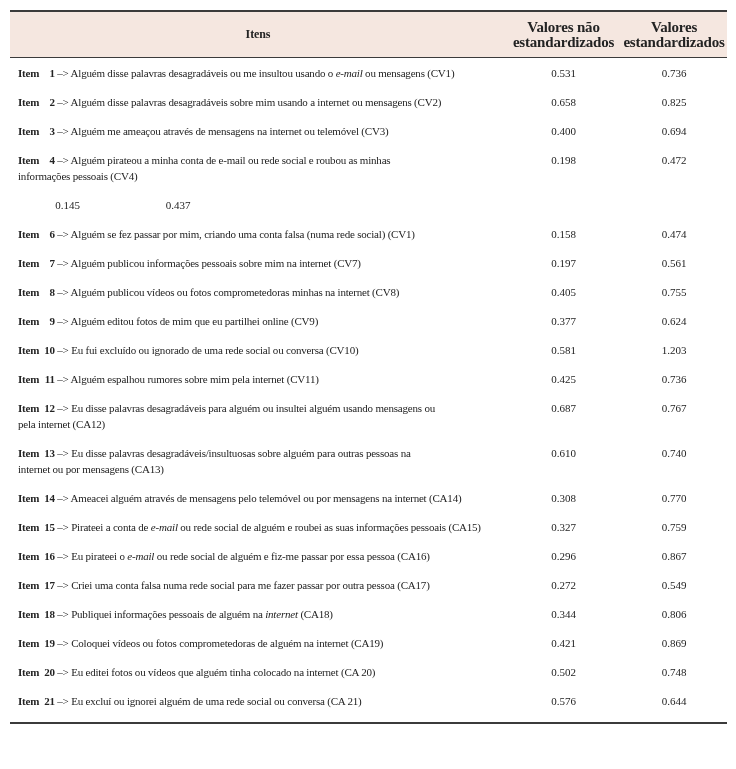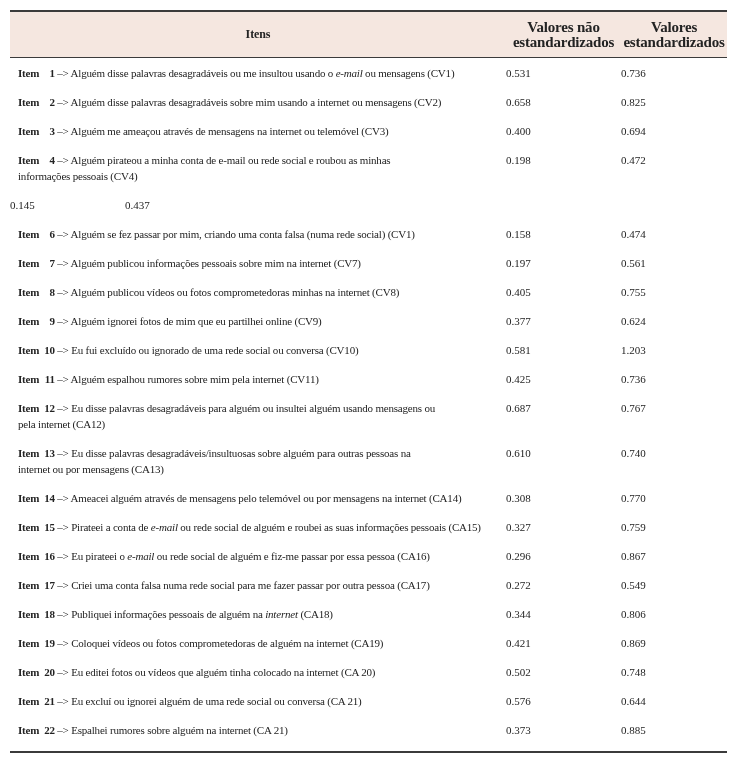--- a/index.html
+++ b/index.html
@@ -37,21 +37,21 @@
     display:flex;align-items:flex-start;margin-bottom:13px;
     font-size:11px;line-height:16px;
   }
   .c-items{
     flex:1;padding-left:8px;padding-right:2px;
     white-space:pre;letter-spacing:-0.2px;
   }
   .c-items .lbl{font-weight:bold;margin-top:35px;}
   .c-items .num{display:inline-block;min-width:13px;text-align:right;font-weight:bold;}
   .c-items i{font-style:italic;}
-  .c-val{width:115px;letter-spacing:0;}
+  .c-val{width:115px;text-align:center;letter-spacing:0;}
   .c-val.second{width:106px;}
 </style>
 </head>
 <body>
 
 <div class="page">
   <div class="table">
 
     <div class="thead">
       <div class="h-items">Itens</div>
@@ -94,21 +94,21 @@
           <div class="c-items"><span class="lbl">Item </span><span class="num">7</span><span> –&gt; </span><span>Alguém publicou informações pessoais sobre mim na internet (CV7)</span></div>
           <div class="c-val">0.197</div>
           <div class="c-val second">0.561</div>
         </div>
         <div class="row">
           <div class="c-items"><span class="lbl">Item </span><span class="num">8</span><span> –&gt; </span><span>Alguém publicou vídeos ou fotos comprometedoras minhas na internet (CV8)</span></div>
           <div class="c-val">0.405</div>
           <div class="c-val second">0.755</div>
         </div>
         <div class="row">
-          <div class="c-items"><span class="lbl">Item </span><span class="num">9</span><span> –&gt; </span><span>Alguém ignorei fotos de mim que eu partilhei online (CV9)</span></div>
+          <div class="c-items"><span class="lbl">Item </span><span class="num">9</span><span> –&gt; </span><span>Alguém editou fotos de mim que eu partilhei online (CV9)</span></div>
           <div class="c-val">0.377</div>
           <div class="c-val second">0.624</div>
         </div>
         <div class="row">
           <div class="c-items"><span class="lbl">Item </span><span class="num">10</span><span> –&gt; </span><span>Eu fui excluído ou ignorado de uma rede social ou conversa (CV10)</span></div>
           <div class="c-val">0.581</div>
           <div class="c-val second">1.203</div>
         </div>
         <div class="row">
           <div class="c-items"><span class="lbl">Item </span><span class="num">11</span><span> –&gt; </span><span>Alguém espalhou rumores sobre mim pela internet (CV11)</span></div>
@@ -160,21 +160,16 @@
         <div class="row">
           <div class="c-items"><span class="lbl">Item </span><span class="num">20</span><span> –&gt; </span><span>Eu editei fotos ou vídeos que alguém tinha colocado na internet (CA 20)</span></div>
           <div class="c-val">0.502</div>
           <div class="c-val second">0.748</div>
         </div>
         <div class="row">
           <div class="c-items"><span class="lbl">Item </span><span class="num">21</span><span> –&gt; </span><span>Eu excluí ou ignorei alguém de uma rede social ou conversa (CA 21)</span></div>
           <div class="c-val">0.576</div>
           <div class="c-val second">0.644</div>
         </div>
-        <div class="row">
-          <div class="c-items"><span class="lbl">Item </span><span class="num">22</span><span> –&gt; </span><span>Espalhei rumores sobre alguém na internet (CA 21)</span></div>
-          <div class="c-val">0.373</div>
-          <div class="c-val second">0.885</div>
-        </div>
       </div>
 
   </div>
 </div>
 
 </body></html>

